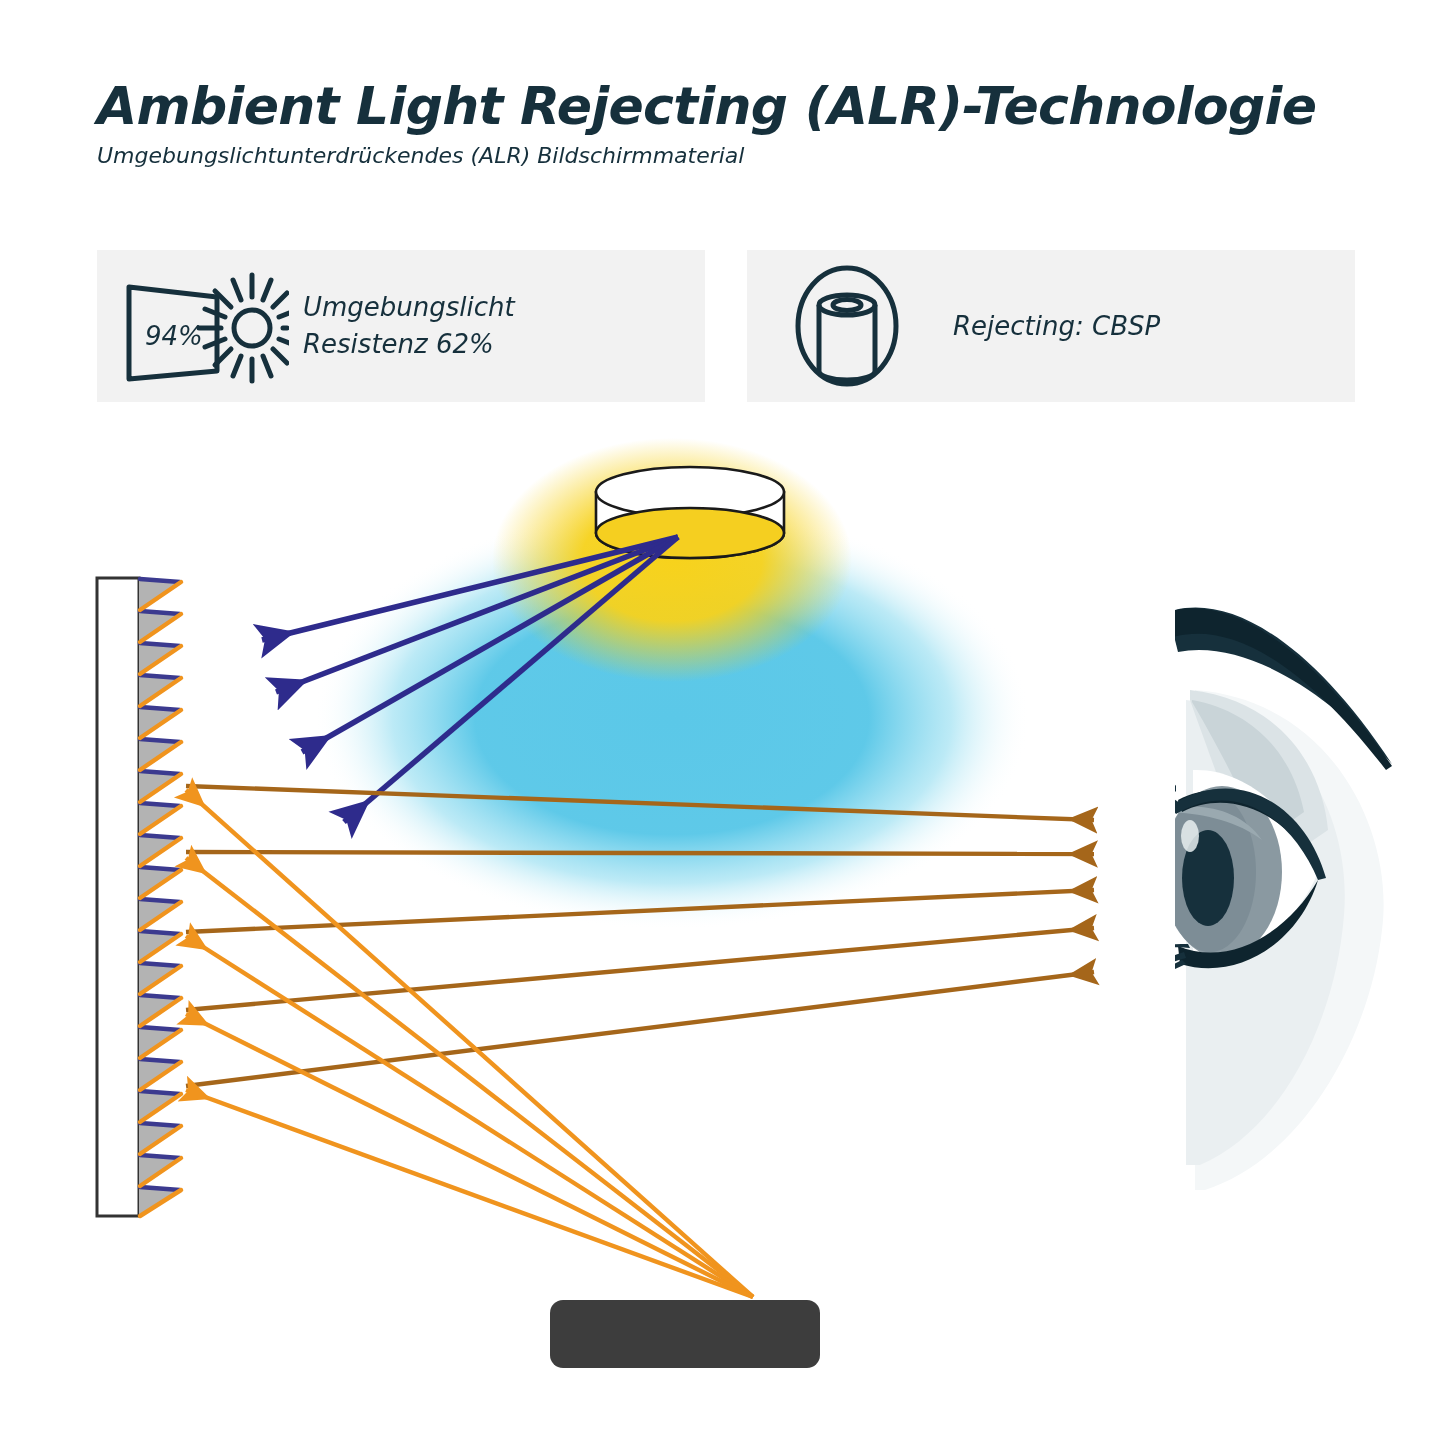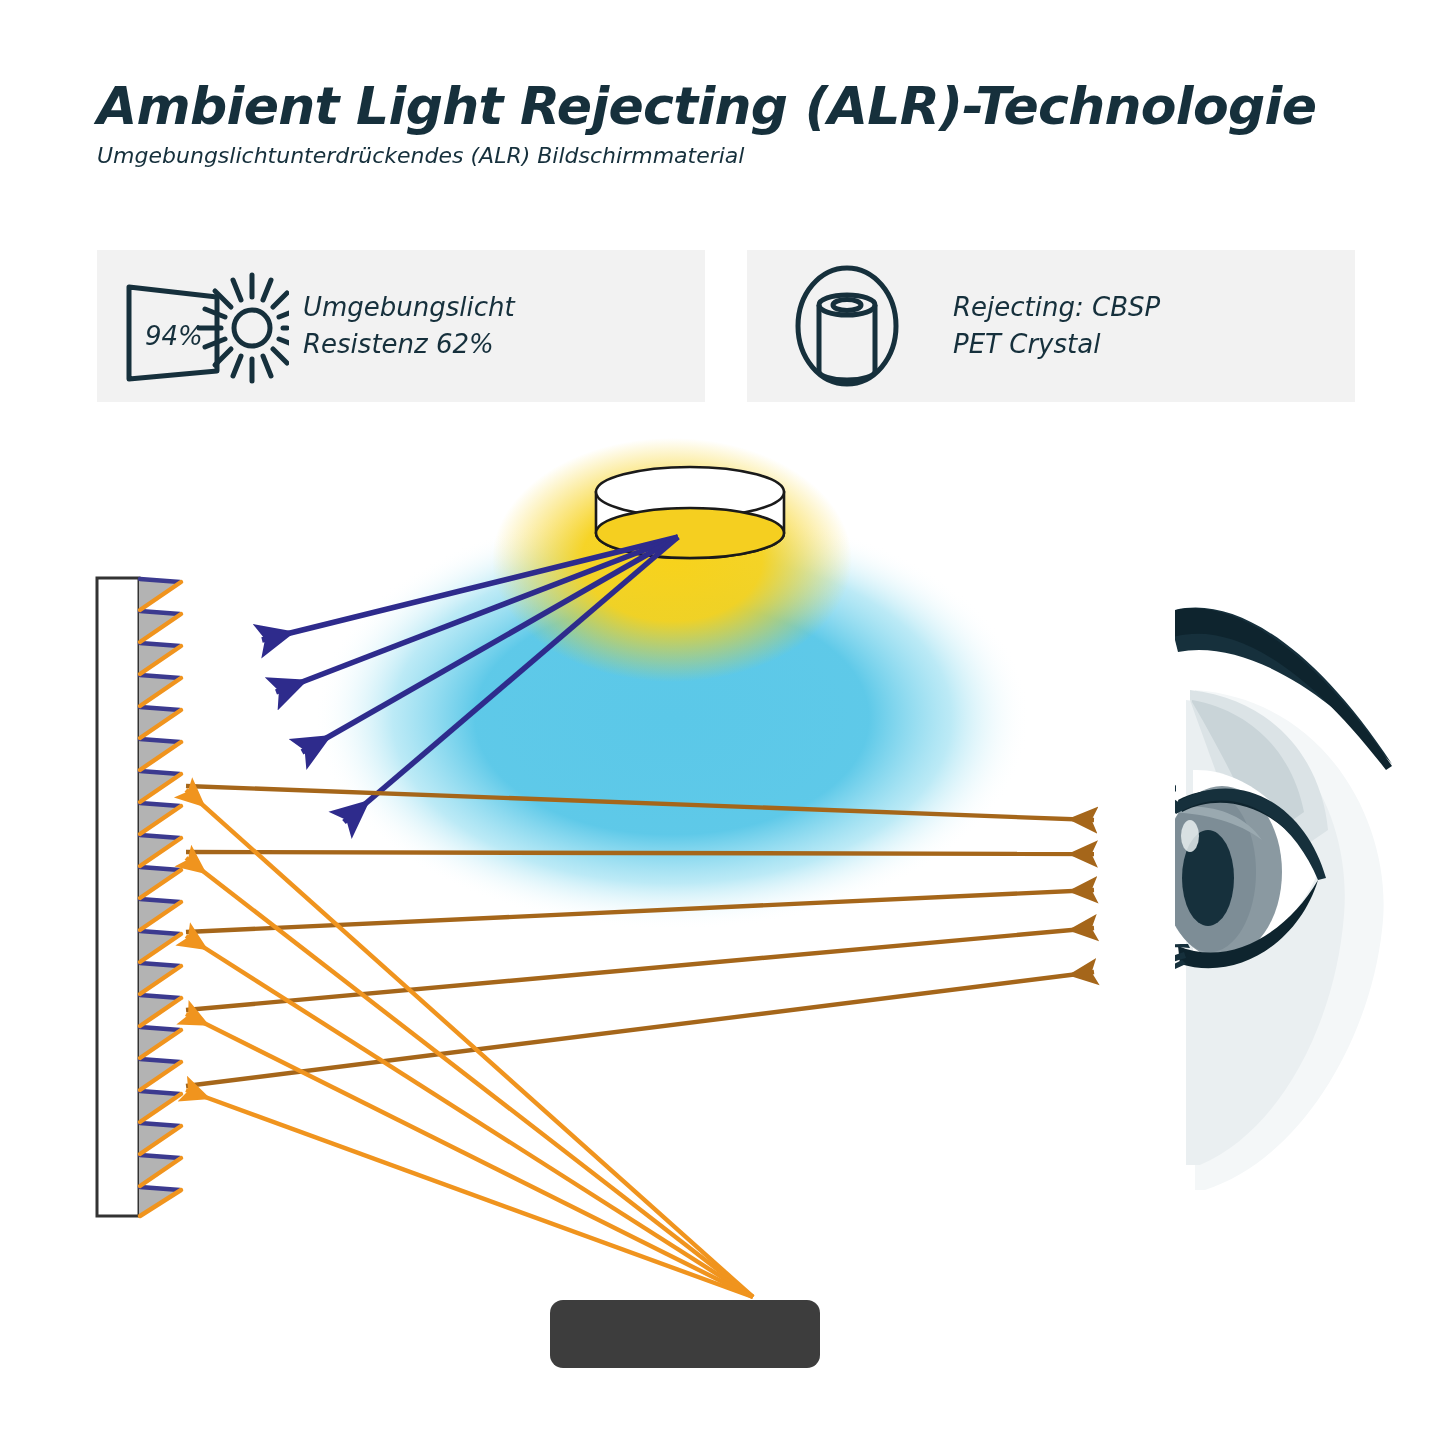--- a/index.html
+++ b/index.html
@@ -150,21 +150,20 @@
             <ellipse cx="76" cy="61" rx="49" ry="58"></ellipse>
 
             <path d="M48 40 L48 106 A28 9 0 0 0 104 106 L104 40"></path>
             <ellipse cx="76" cy="40" rx="28" ry="10"></ellipse>
             <ellipse cx="76" cy="40" rx="14" ry="5.5"></ellipse>
           </g>
         </svg>
       </div>
       <div class="info-text">
         <div>Rejecting: CBSP</div>
-        <div>PET Crystal</div>
       </div>
     </div>
   </div>
 
   <svg id="diagram" viewBox="0 0 1445 1445">
     <defs>
 
       <radialGradient id="glowCyan" cx="50%" cy="50%" r="50%">
         <stop offset="0%" stop-color="#5bc8e8" stop-opacity="1"></stop>
         <stop offset="55%" stop-color="#5bc8e8" stop-opacity="0.98"></stop>

